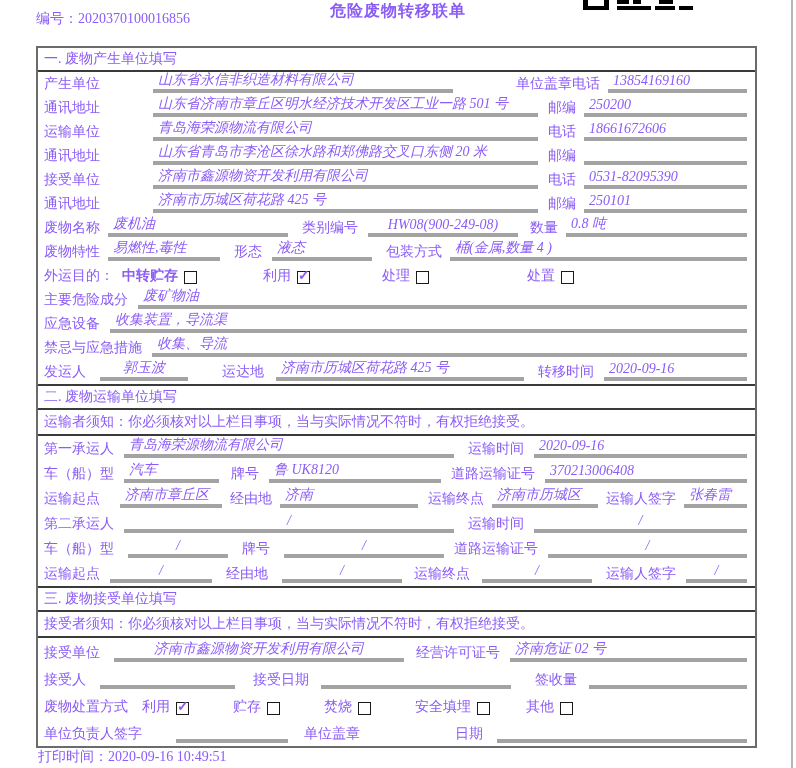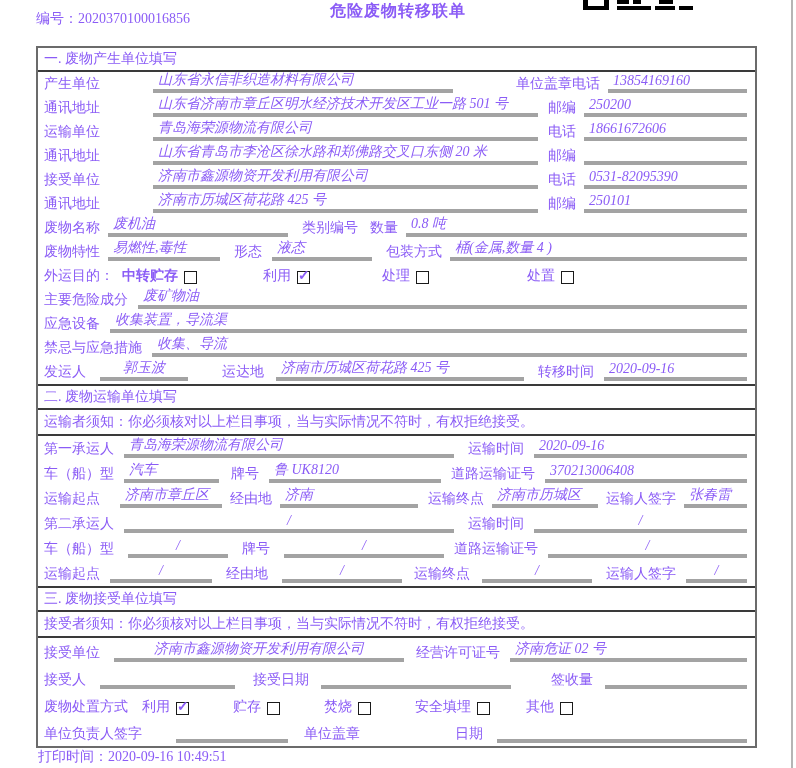--- a/index.html
+++ b/index.html
@@ -117,20 +117,21 @@
         <span class="uv fill" style="margin-left:8px;">济南市历城区荷花路 425 号</span>
       </div>
       <span class="lbl">邮编</span>
       <span class="uv fill" style="margin-left:8px;">250101</span>
     </div>
 
     <div class="row s1r">
       <span class="lbl">废物名称</span>
       <span class="uv" style="flex:0 0 180px;margin-left:8px;">废机油</span>
       <span class="lbl" style="margin-left:14px;">类别编号</span>
+      <span class="uv ctr" style="flex:0 0 150px;margin-left:10px;">HW08(900-249-08)</span>
       <span class="lbl" style="margin-left:12px;">数量</span>
       <span class="uv fill" style="margin-left:8px;">0.8 吨</span>
     </div>
 
     <div class="row s1r">
       <span class="lbl">废物特性</span>
       <span class="uv" style="flex:0 0 112px;margin-left:8px;">易燃性,毒性</span>
       <span class="lbl" style="margin-left:14px;">形态</span>
       <span class="uv" style="flex:0 0 100px;margin-left:10px;">液态</span>
       <span class="lbl" style="margin-left:14px;">包装方式</span>
@@ -246,21 +247,21 @@
       <span class="uv ctr" style="flex:0 0 290px;margin-left:14px;">济南市鑫源物资开发利用有限公司</span>
       <span class="lbl" style="margin-left:12px;">经营许可证号</span>
       <span class="uv fill" style="margin-left:10px;">济南危证 02 号</span>
     </div>
 
     <div class="row s3r">
       <span class="lbl">接受人</span>
       <span class="uv" style="flex:0 0 135px;margin-left:14px;"></span>
       <span class="lbl" style="margin-left:18px;">接受日期</span>
       <span class="uv" style="flex:0 0 190px;margin-left:12px;"></span>
-      <span class="lbl" style="margin-left:40px;">签收量</span>
+      <span class="lbl" style="margin-left:24px;">签收量</span>
       <span class="uv fill" style="margin-left:12px;"></span>
     </div>
 
     <div class="row s3r">
       <span class="lbl">废物处置方式</span>
       <span class="opt" style="margin-left:14px;">
         <span>利用</span>
         <span class="cb checked"></span>
       </span>
       <span class="opt" style="margin-left:44px;">

